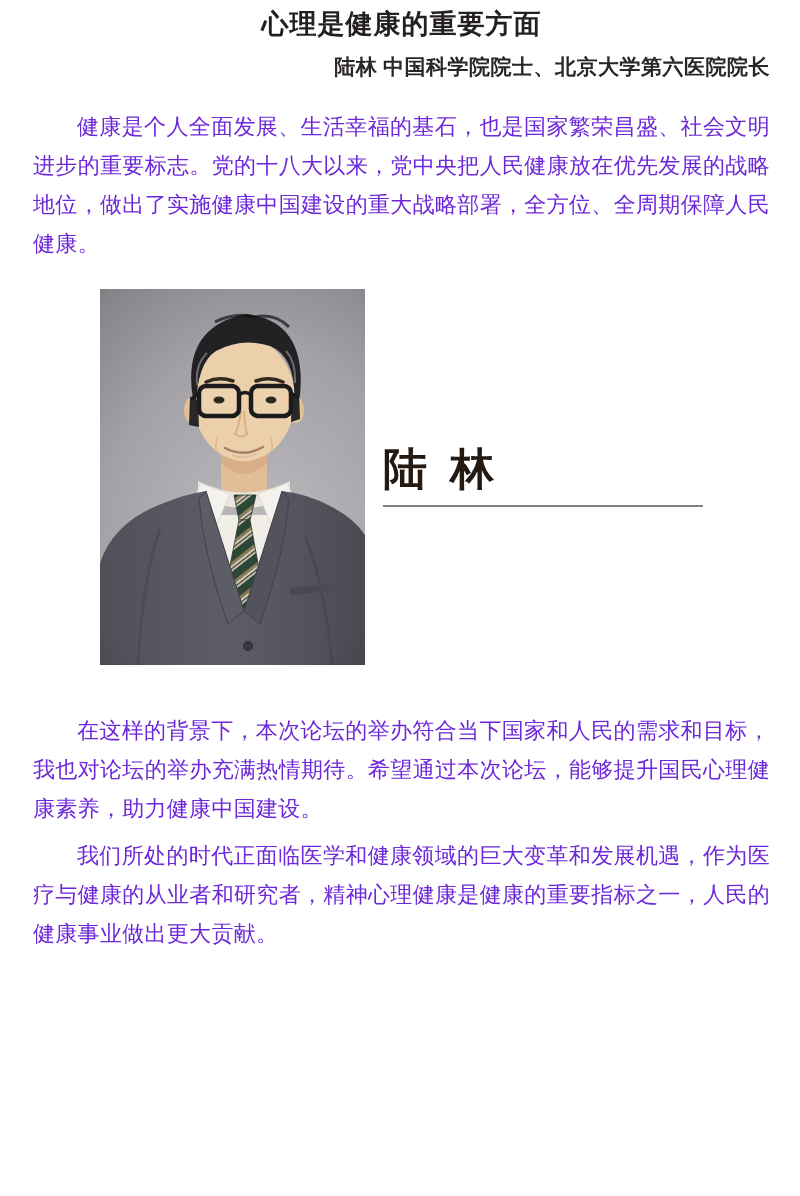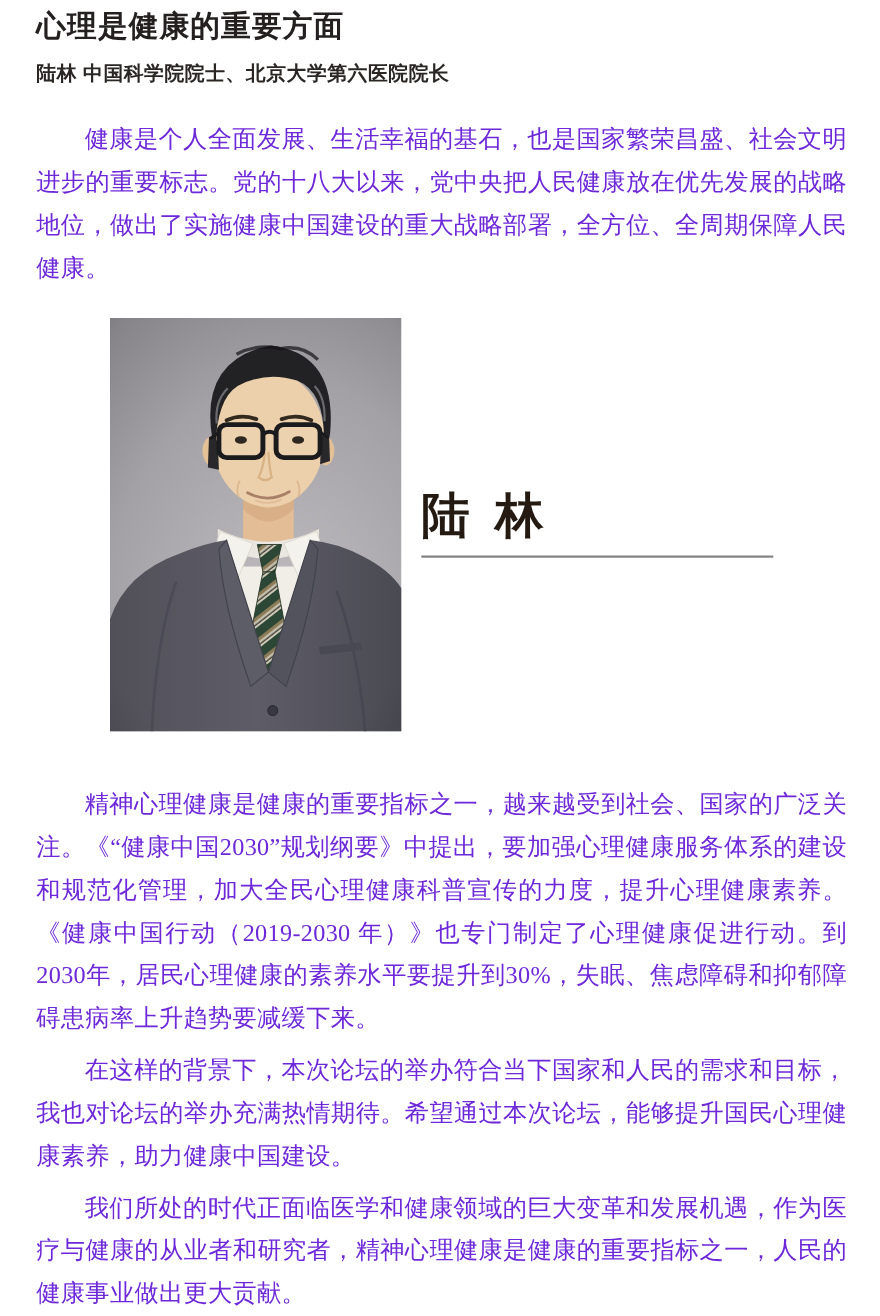--- a/index.html
+++ b/index.html
@@ -9,33 +9,33 @@
     width: 800px;
     height: 1196px;
     margin: 0 auto;
     background: #ffffff;
     overflow: hidden;
     font-family: "Liberation Serif", serif;
     padding: 0 30px 0 33px;
   }
   .title {
     margin-top: 8px;
-    text-align: left;
+    text-align: center;
     font-family: "Liberation Sans", sans-serif;
     font-size: 27px;
     line-height: 32px;
     font-weight: 700;
     color: #242020;
     letter-spacing: 1px;
   }
   .byline {
     margin-top: 16px;
-    text-align: left;
-    font-family: Liberation Sans, sans-serif;
-    font-size: 18px;
+    text-align: right;
+    font-family: Liberation Serif, serif;
+    font-size: 21px;
     line-height: 22px;
     font-weight: 700;
     color: #2a2624;
     letter-spacing: 0.5px;
   }
   .para {
     font-size: 22px;
     line-height: 39px;
     color: #6d28d9;
     text-indent: 2em;
@@ -191,19 +191,18 @@
         <rect width="265" height="376" fill="url(#vinG)"></rect>
       </svg>
     </div>
 
     <div class="name-block">
       <div class="person-name">陆 林</div>
       <div class="name-underline"></div>
     </div>
   </div>
 
-  <p class="para">精神心理健康是健康的重要指标之一，越来越受到社会、国家的广泛关注。《“健康中国2030”规划纲要》中提出，要加强心理健康服务体系的建设和规范化管理，加大全民心理健康科普宣传的力度，提升心理健康素养。《健康中国行动（2019-2030 年）》也专门制定了心理健康促进行动。到2030年，居民心理健康的素养水平要提升到30%，失眠、焦虑障碍和抑郁障碍患病率上升趋势要减缓下来。</p>
 
   <p class="para">在这样的背景下，本次论坛的举办符合当下国家和人民的需求和目标，我也对论坛的举办充满热情期待。希望通过本次论坛，能够提升国民心理健康素养，助力健康中国建设。</p>
 
   <p class="para last">我们所处的时代正面临医学和健康领域的巨大变革和发展机遇，作为医疗与健康的从业者和研究者，精神心理健康是健康的重要指标之一，人民的健康事业做出更大贡献。</p>
 
 </div>
 
 </body></html>

